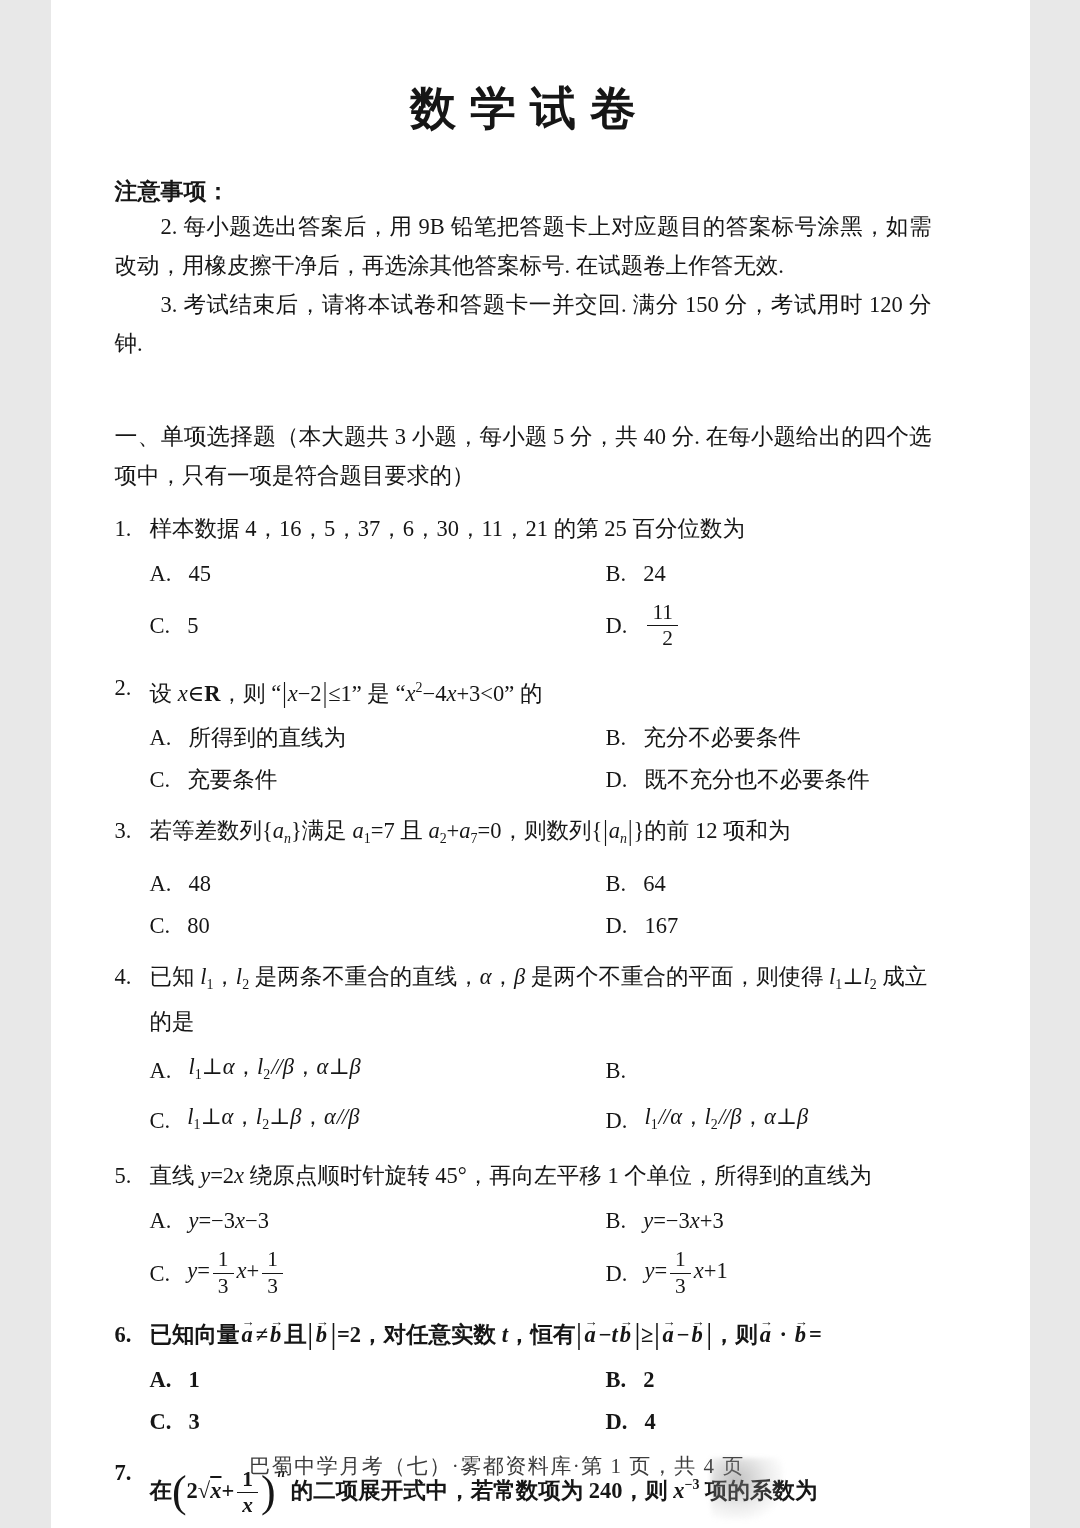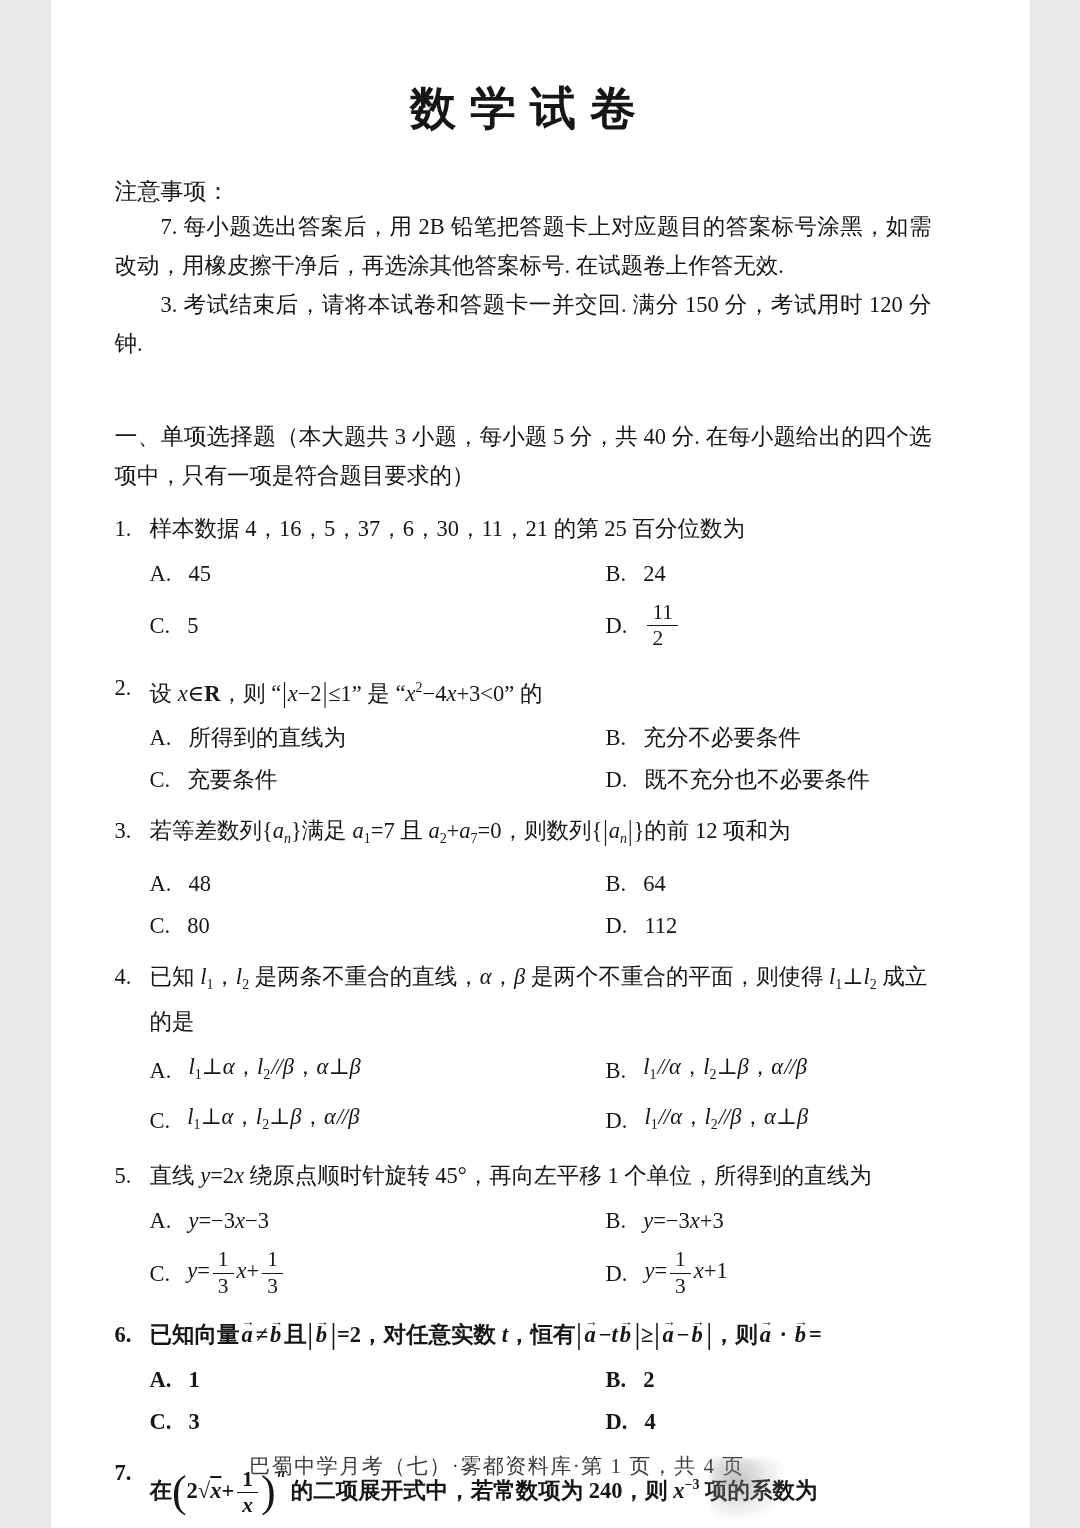--- a/index.html
+++ b/index.html
@@ -6,36 +6,36 @@
   .page {
     width:979px; height:1528px; margin:0 auto; background:#ffffff;
     position:relative; box-sizing:border-box; padding:84px 98px 0 64px;
     font-family:"Liberation Serif","DejaVu Serif",serif; color:#161616;
     overflow:hidden;
   }
   .title {
     text-align:center; font-size:46px; font-weight:900;
     letter-spacing:14px; line-height:1.1; text-indent:14px;
   }
-  .notice-heading { margin-top:42px; font-size:23px; font-weight:normal; line-height:30px; }
+  .notice-heading { margin-top:42px; font-size:23px; font-weight:bold; line-height:30px; }
   .notice p { margin:0; font-size:22.5px; line-height:39px; text-indent:46px; text-align:justify; }
   .section-head { margin-top:54px; font-size:22.5px; line-height:39px; text-align:justify; }
   .section-head .sh-bold { font-weight:normal; font-size:23px; }
   .question { margin-top:15px; font-size:22.5px; }
   .q-dark { font-weight:600; }
   .q-row { display:flex; line-height:37px; }
   .q-num { width:35px; flex:none; }
   .q-stem { flex:1; }
   .opts { display:grid; grid-template-columns:456px 1fr; row-gap:7px; margin:9px 0 0 35px; }
   .opt { display:flex; align-items:center; line-height:35px; min-height:35px; }
   .opt-label { margin-right:17px; flex:none; }
   i { font-family:"Liberation Serif","DejaVu Serif",serif; }
   sup,sub { font-size:0.62em; }
   sub { vertical-align:-0.35em; }
-  .frac { display:inline-flex; flex-direction:column; vertical-align:middle; text-align:left; margin:2px 3px; line-height:1.2; font-size:0.95em; }
+  .frac { display:inline-flex; flex-direction:column; vertical-align:middle; text-align:right; margin:2px 3px; line-height:1.2; font-size:0.95em; }
   .ft { border-bottom:1.6px solid #161616; padding:0 5px; display:block; }
   .fb { padding:0 5px; display:block; }
   .ol { text-decoration:overline; }
   .bp { font-size:1.95em; font-weight:400; line-height:0; vertical-align:-0.18em; }
   .pn { font-size:0.6em; vertical-align:1.55em; margin-left:2px; }
   .tb { display:inline-block; transform:scaleY(1.32); transform-origin:center; padding:0 1px; }
   .vec { font-style:italic; display:inline-block; position:relative; margin:0 3px 0 2px; }
   .vec::after { content:'→'; position:absolute; left:0px; top:-13px; font-size:13px; font-style:normal; letter-spacing:0; }
   .par { font-style:italic; letter-spacing:-1px; padding:0 1px; }
   .footer { position:absolute; left:0; top:1452px; width:100%; box-sizing:border-box; padding-right:86px; text-align:center; font-size:21px; color:#3c3c3c; letter-spacing:1.5px; }
@@ -45,21 +45,21 @@
 </style>
 </head>
 <body>
 
 <div class="page">
 
   <div class="title">数学试卷</div>
 
   <div class="notice-heading">注意事项：</div>
   <div class="notice">
-    <p>7. 每小题选出答案后，用 2B 铅笔把答题卡上对应题目的答案标号涂黑，如需改动，用橡皮擦干净后，再选涂其他答案标号. 在试题卷上作答无效.</p>
+    <p>2. 每小题选出答案后，用 9B 铅笔把答题卡上对应题目的答案标号涂黑，如需改动，用橡皮擦干净后，再选涂其他答案标号. 在试题卷上作答无效.</p>
     <p>3. 考试结束后，请将本试卷和答题卡一并交回. 满分 150 分，考试用时 120 分钟.</p>
   </div>
 
   <div class="section-head">
     <span class="sh-bold">一、单项选择题</span><span>（本大题共 3 小题，每小题 5 分，共 40 分. 在每小题给出的四个选项中，只有一项是符合题目要求的）</span>
   </div>
 
   <div id="questions">
   <div class="question">
     <div class="q-row">
@@ -136,39 +136,38 @@
     <span class="opt-body">64</span>
   </div>
 
   <div class="opt">
     <span class="opt-label">C.</span>
     <span class="opt-body">80</span>
   </div>
 
   <div class="opt">
     <span class="opt-label">D.</span>
-    <span class="opt-body">112</span>
+    <span class="opt-body">167</span>
   </div>
 </div>
   </div>
 
   <div class="question">
     <div class="q-row">
       <span class="q-num">4.</span>
       <span class="q-stem">已知 <i>l</i><sub>1</sub>，<i>l</i><sub>2</sub> 是两条不重合的直线，<i>α</i>，<i>β</i> 是两个不重合的平面，则使得 <i>l</i><sub>1</sub>⊥<i>l</i><sub>2</sub> 成立的是</span>
     </div>
     <div class="opts">
   <div class="opt">
     <span class="opt-label">A.</span>
     <span class="opt-body"><i>l</i><sub>1</sub>⊥<i>α</i>，<i>l</i><sub>2</sub><span class="par">//</span><i>β</i>，<i>α</i>⊥<i>β</i></span>
   </div>
 
   <div class="opt">
     <span class="opt-label">B.</span>
-    <span class="opt-body"><i>l</i><sub>1</sub><span class="par">//</span><i>α</i>，<i>l</i><sub>2</sub>⊥<i>β</i>，<i>α</i><span class="par">//</span><i>β</i></span>
   </div>
 
   <div class="opt">
     <span class="opt-label">C.</span>
     <span class="opt-body"><i>l</i><sub>1</sub>⊥<i>α</i>，<i>l</i><sub>2</sub>⊥<i>β</i>，<i>α</i><span class="par">//</span><i>β</i></span>
   </div>
 
   <div class="opt">
     <span class="opt-label">D.</span>
     <span class="opt-body"><i>l</i><sub>1</sub><span class="par">//</span><i>α</i>，<i>l</i><sub>2</sub><span class="par">//</span><i>β</i>，<i>α</i>⊥<i>β</i></span>

